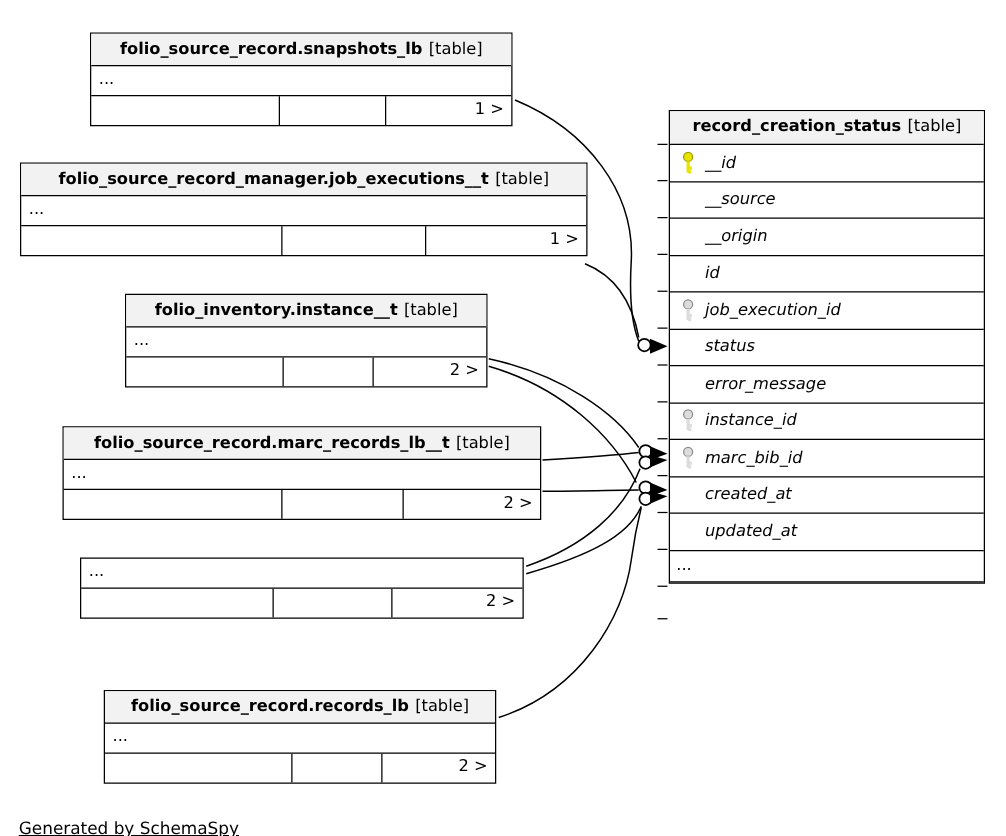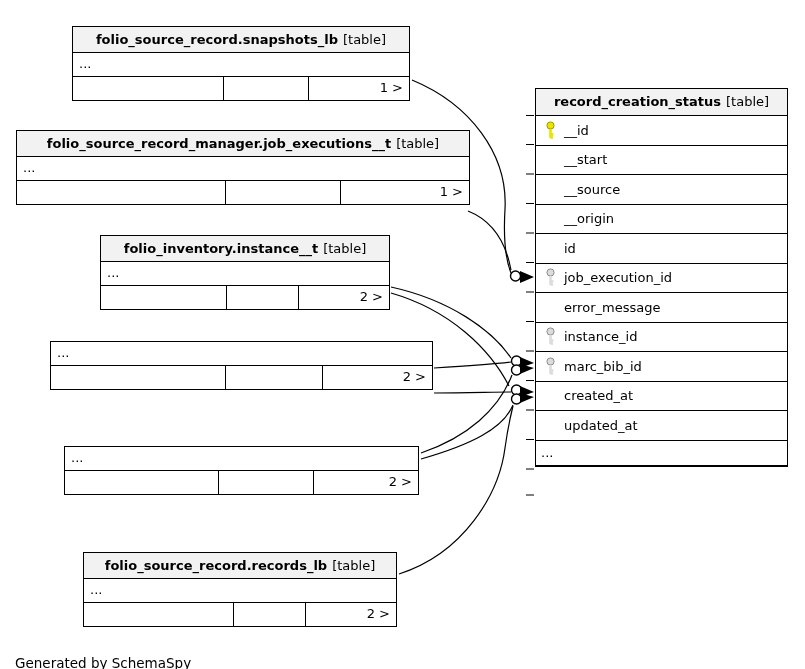--- a/index.html
+++ b/index.html
@@ -12,21 +12,21 @@
   .hdr{background:var(--hdrbg,#f2f2f2);border-bottom:1px solid #000;height:26px;line-height:25px;
        text-align:center;white-space:nowrap;padding:0 6px;box-sizing:border-box;}
   .hdr .nm{font-weight:bold;}
   .hdr .tt{margin-left:5px;font-weight:normal;}
   .ell{height:24px;line-height:22px;border-bottom:1px solid #000;padding:0 6px;box-sizing:border-box;}
   .ftr{display:flex;height:23px;line-height:21px;box-sizing:border-box;}
   .fc{border-right:1px solid #000;box-sizing:border-box;height:100%;}
   .fc.last{border-right:none;flex:1;text-align:right;padding-right:6px;}
   .fc.first-left{text-align:left;padding-left:5px;}
   
-  .mrow{height:29.5px;border-bottom:1px solid #000;display:flex;align-items:center;box-sizing:border-box;}
+  .mrow{height:29.5px;border-bottom:1px solid #000;display:flex;align-items:center;box-sizing:border-box;font-style:italic;}
   .keyslot{width:28px;display:inline-flex;justify-content:center;align-items:center;flex:0 0 28px;}
   .cname{white-space:nowrap;}
   .mell{height:25px;line-height:24px;border-bottom:1px solid #000;padding:0 5px;box-sizing:border-box;}
   .mftr{display:flex;height:25px;line-height:23px;box-sizing:border-box;}
   .key .head{fill:var(--keyfill);stroke:var(--keystroke);stroke-width:1;}
   .key .stem{stroke:var(--keyfill);stroke-width:2.6;}
   .key.pk{--keyfill:#e8e400;--keystroke:#9c9c00;}
   .key.fk{--keyfill:#dcdcdc;--keystroke:#8c8c8c;}
   .note{position:absolute;left:15px;top:639px;font-size:13.5px;text-decoration:underline;}
 </style>
@@ -106,20 +106,21 @@
     <div class="hdr"><span class="nm">folio_inventory.instance__t</span><span class="tt">[table]</span></div>
     <div class="ell">...</div>
     <div class="ftr">
       <div class="fc" style="width:126px"></div>
       <div class="fc" style="width:72px"></div>
       <div class="fc last">2 &gt;</div>
     </div>
   </div>
 
   <div class="tbl" style="left:50px;top:325px;width:383px">
+    <div class="hdr"><span class="nm">folio_source_record.marc_records_lb__t</span><span class="tt">[table]</span></div>
     <div class="ell">...</div>
     <div class="ftr">
       <div class="fc" style="width:175px"></div>
       <div class="fc" style="width:97px"></div>
       <div class="fc last">2 &gt;</div>
     </div>
   </div>
 
   <div class="tbl" style="left:64px;top:430px;width:355px">
     <div class="ell">...</div>
@@ -149,44 +150,44 @@
             <circle class="head" cx="6.5" cy="4.5" r="3.6"></circle>
             <line class="stem" x1="6.5" y1="8" x2="6.5" y2="17"></line>
             <line class="stem" x1="6.5" y1="13.5" x2="9.5" y2="13.5"></line>
             <line class="stem" x1="6.5" y1="16.5" x2="9" y2="16.5"></line>
           </svg>
         </span>
       <span class="cname">__id</span>
     </div>
     <div class="mrow">
       <span class="keyslot"></span>
-        <span class="cname">__start</span>
-    </div>
-    <div class="mrow">
-      <span class="keyslot"></span>
         <span class="cname">__source</span>
     </div>
     <div class="mrow">
       <span class="keyslot"></span>
         <span class="cname">__origin</span>
     </div>
     <div class="mrow">
       <span class="keyslot"></span>
         <span class="cname">id</span>
     </div>
     <div class="mrow">
       <span class="keyslot">
           <svg class="key fk" width="13" height="19" viewBox="0 0 13 19">
             <circle class="head" cx="6.5" cy="4.5" r="3.6"></circle>
             <line class="stem" x1="6.5" y1="8" x2="6.5" y2="17"></line>
             <line class="stem" x1="6.5" y1="13.5" x2="9.5" y2="13.5"></line>
             <line class="stem" x1="6.5" y1="16.5" x2="9" y2="16.5"></line>
           </svg>
         </span>
       <span class="cname">job_execution_id</span>
+    </div>
+    <div class="mrow">
+      <span class="keyslot"></span>
+        <span class="cname">status</span>
     </div>
     <div class="mrow">
       <span class="keyslot"></span>
         <span class="cname">error_message</span>
     </div>
     <div class="mrow">
       <span class="keyslot">
           <svg class="key fk" width="13" height="19" viewBox="0 0 13 19">
             <circle class="head" cx="6.5" cy="4.5" r="3.6"></circle>
             <line class="stem" x1="6.5" y1="8" x2="6.5" y2="17"></line>

